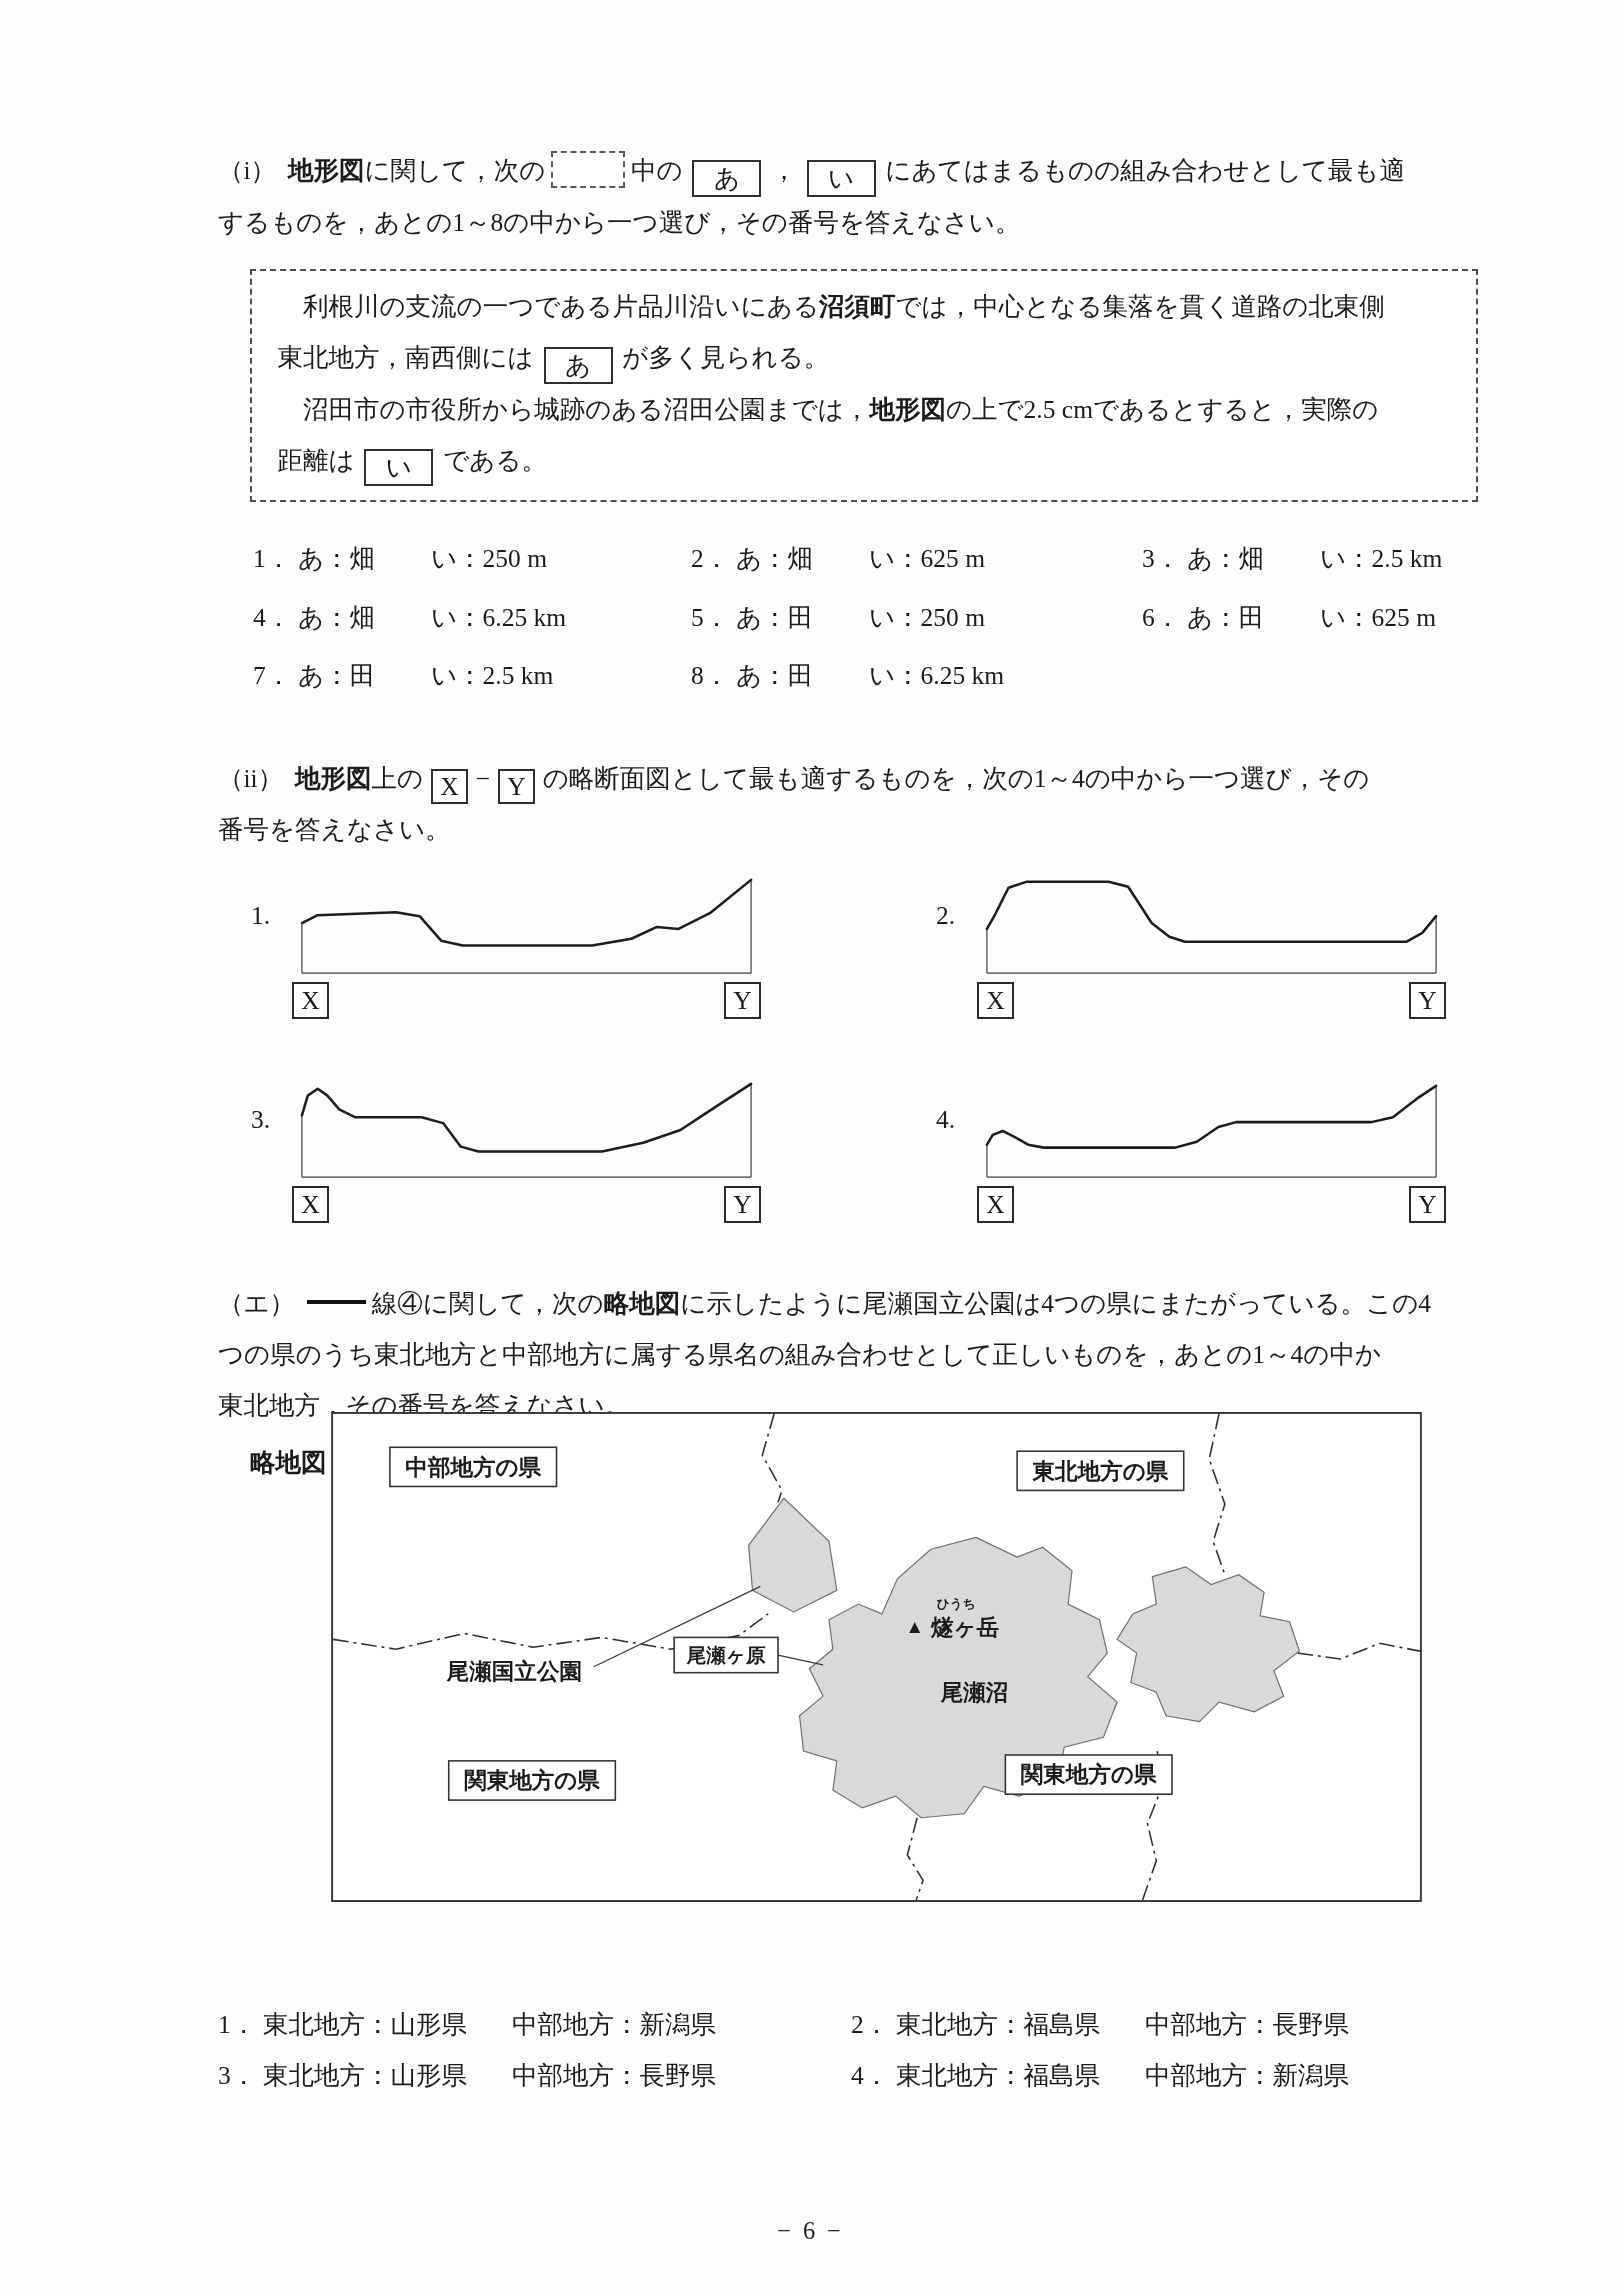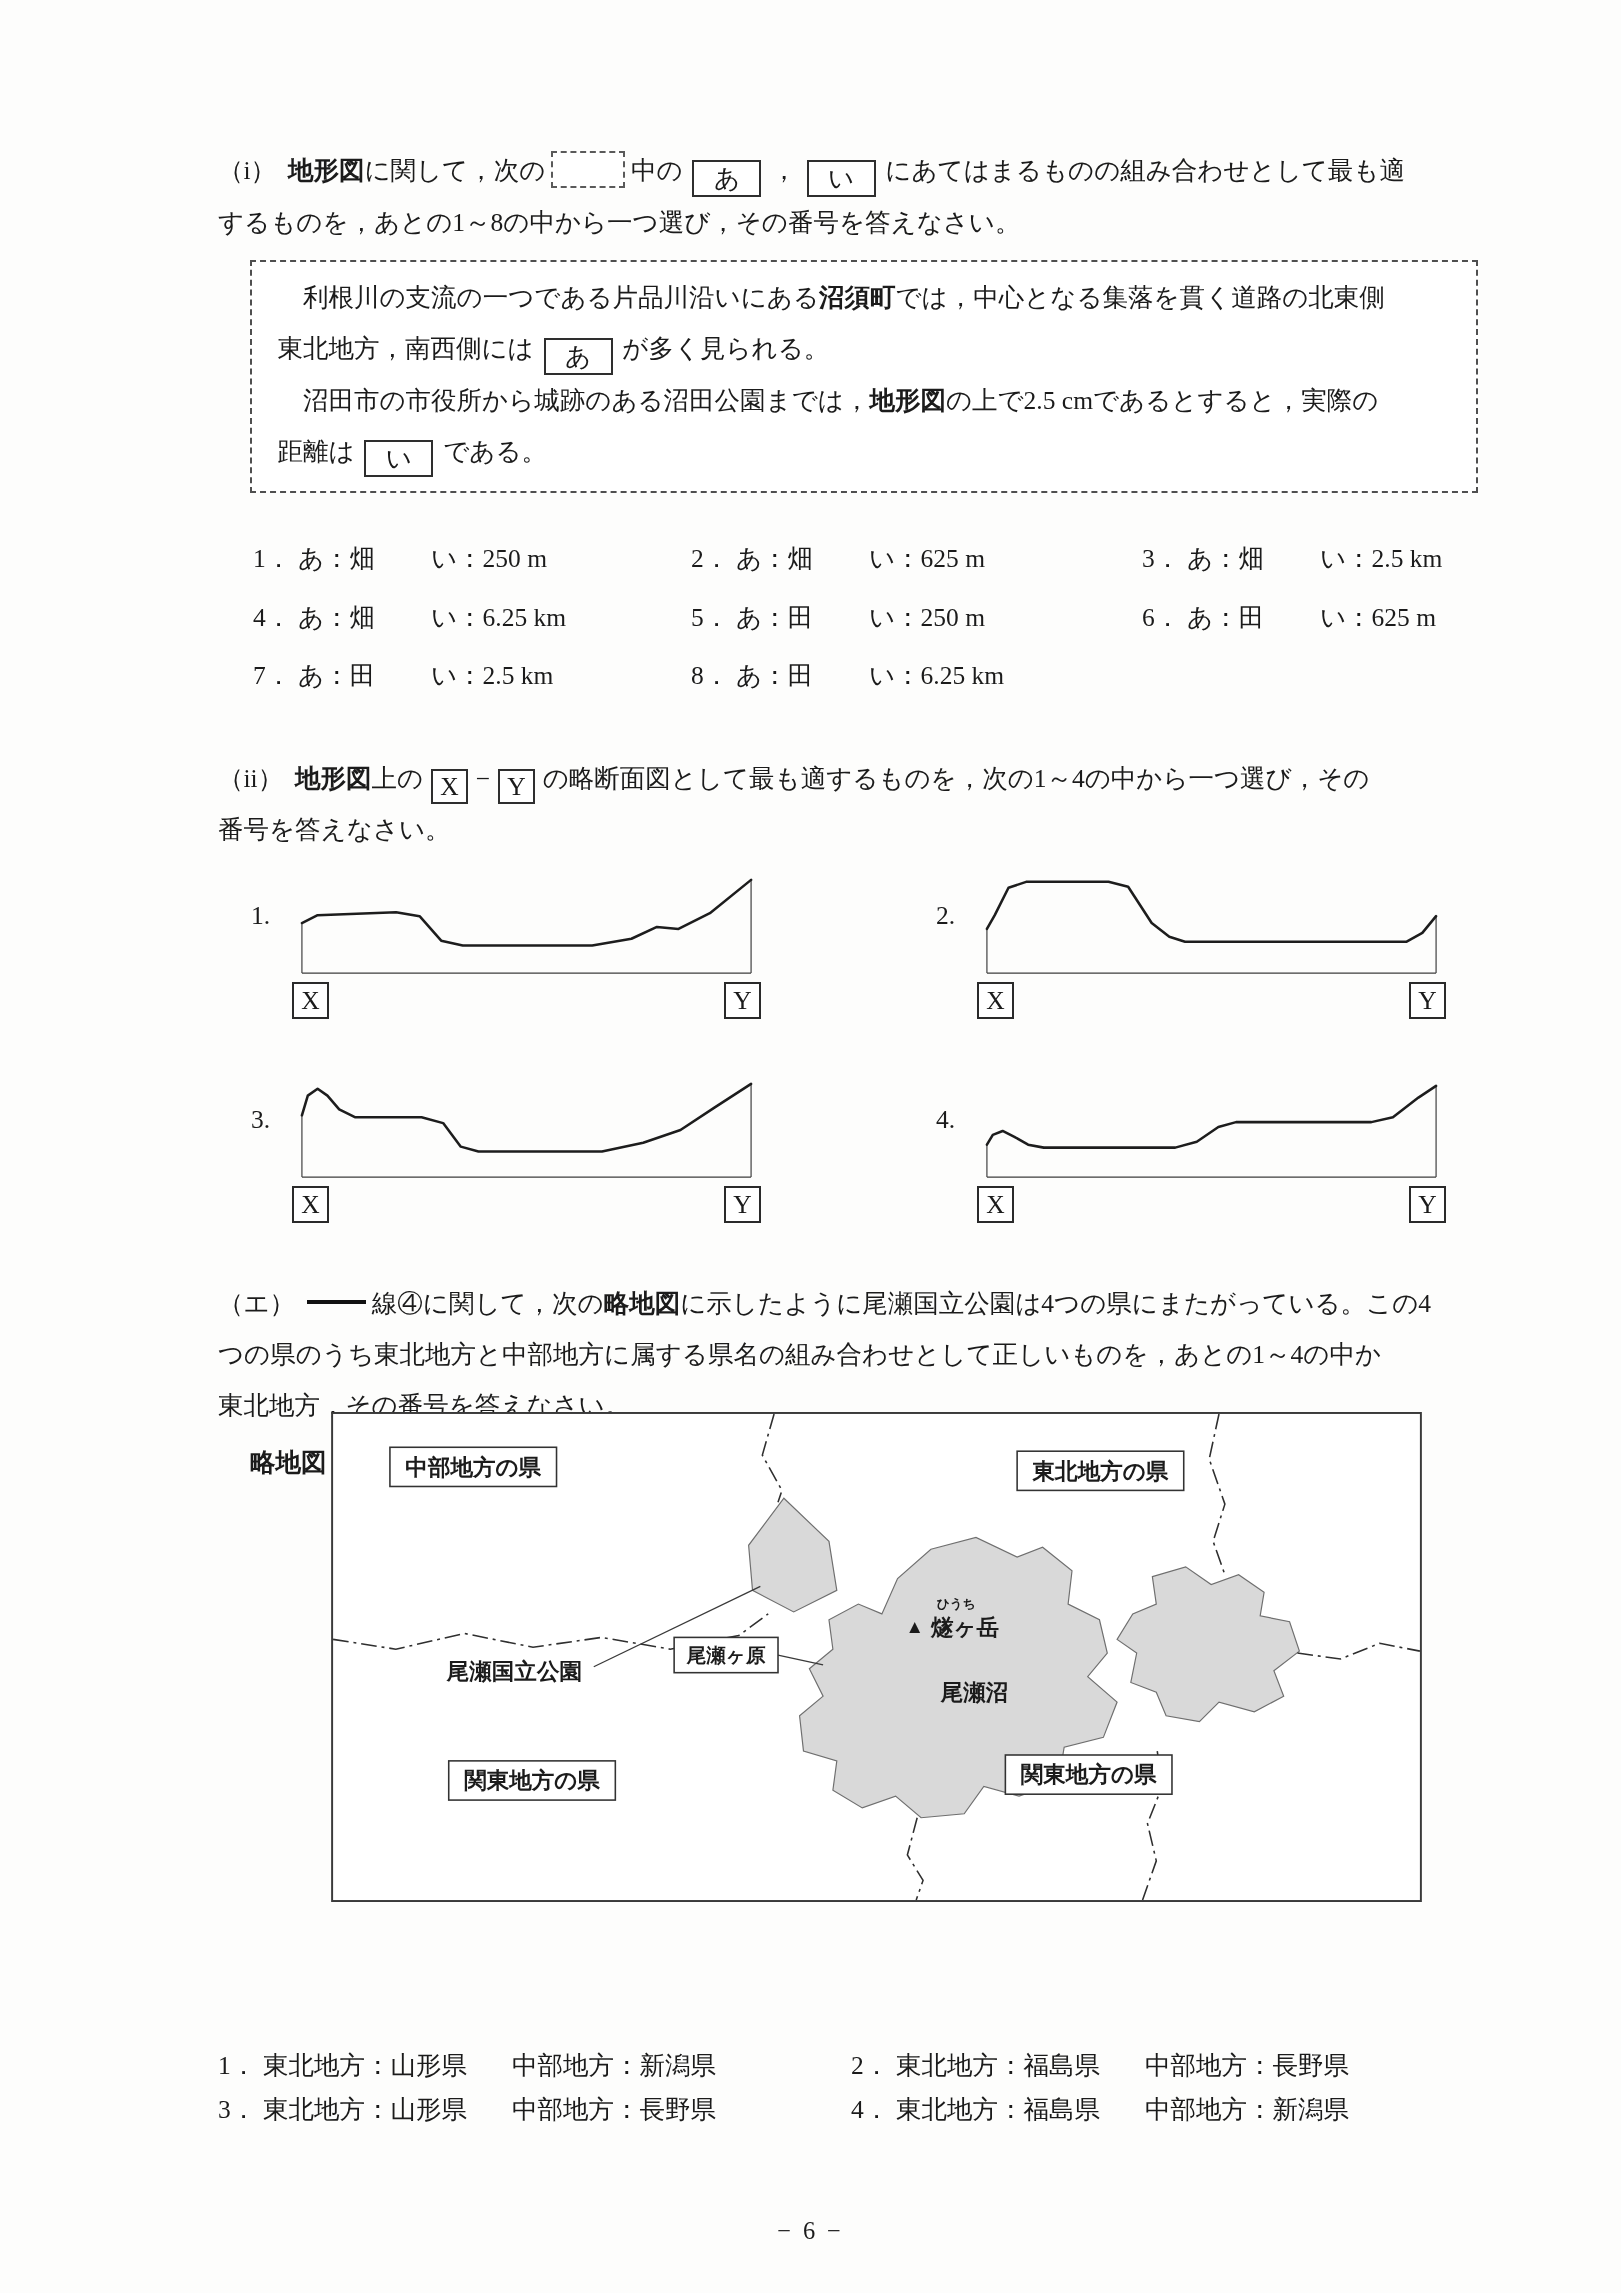--- a/index.html
+++ b/index.html
@@ -22,21 +22,21 @@
   .boxed.sm { min-width:37px; height:35px; line-height:31px; margin:0 7.8px; padding:0 3.9px; }
   .dashed-slot {
     display:inline-block; width:74px; height:37px; border:2px dashed #5a5a5a;
     vertical-align:-8.8px; margin:0 5.9px; background:#fff;
   }
   .passage { border:2px dashed #4f4f4f; width:1228px; padding:9.8px 25.5px 13.7px; background:#fff; }
   .opt-grid { display:grid; grid-template-columns:438px 451px auto; row-gap:15.7px; }
   .opt { white-space:nowrap; line-height:43px; }
   .opt-num { display:inline-block; width:45px; }
   .opt-a { display:inline-block; width:133px; }
-  .optE-grid { display:grid; grid-template-columns:633px auto; row-gap:1px;margin-top:41px; }
+  .optE-grid { display:grid; grid-template-columns:633px auto; row-gap:8px; }
   .optE-num { display:inline-block; width:45px; }
   .optE-t { display:inline-block; width:249px; }
   .diagram { position:absolute; width:537px; height:155px; }
   .diag-num { position:absolute; left:0; top:29px; }
   .diag-svg { position:absolute; left:47px; top:0; }
   .prof { fill:none; stroke:#1d1d1d; stroke-width:2.6; stroke-linejoin:round; stroke-linecap:round; }
   .thin { fill:none; stroke:#3c3c3c; stroke-width:1.2; }
   .xy-row { position:absolute; left:41px; top:110px; width:469px; display:flex; justify-content:space-between; }
   .xybox { width:37px; height:37px; border:2px solid #2a2a2a; text-align:center; line-height:33px; background:#fff; }
   .uline-sample { display:inline-block; width:59px; height:3.9px; background:#111; vertical-align:7.8px; margin-right:5.9px; }
@@ -54,21 +54,21 @@
 </head>
 <body>
 
 <div class="abs" style="left:218px; top:145px;">
   <div class="line">
     <span class="qlabel">（i）</span><span class="term">地形図</span><span>に関して，次の</span><span class="dashed-slot"></span><span>中の</span><span class="boxed">あ</span><span>，</span><span class="boxed">い</span><span>にあてはまるものの組み合わせとして最も適</span>
   </div>
   <div class="line indent2">するものを，あとの1～8の中から一つ選び，その番号を答えなさい。</div>
 </div>
 
-<div class="abs passage" style="left:250px; top:260px;">
+<div class="abs passage" style="left:250px; top:269px;">
   <div class="line">
     <span>　利根川の支流の一つである片品川沿いにある</span><span class="term">沼須町</span><span>では，中心となる集落を貫く道路の北東側</span>
   </div>
   <div class="line">
     <span>東北地方，南西側には</span><span class="boxed">あ</span><span>が多く見られる。</span>
   </div>
   <div class="line">
     <span>　沼田市の市役所から城跡のある沼田公園までは，</span><span class="term">地形図</span><span>の上で2.5 cmであるとすると，実際の</span>
   </div>
   <div class="line">

